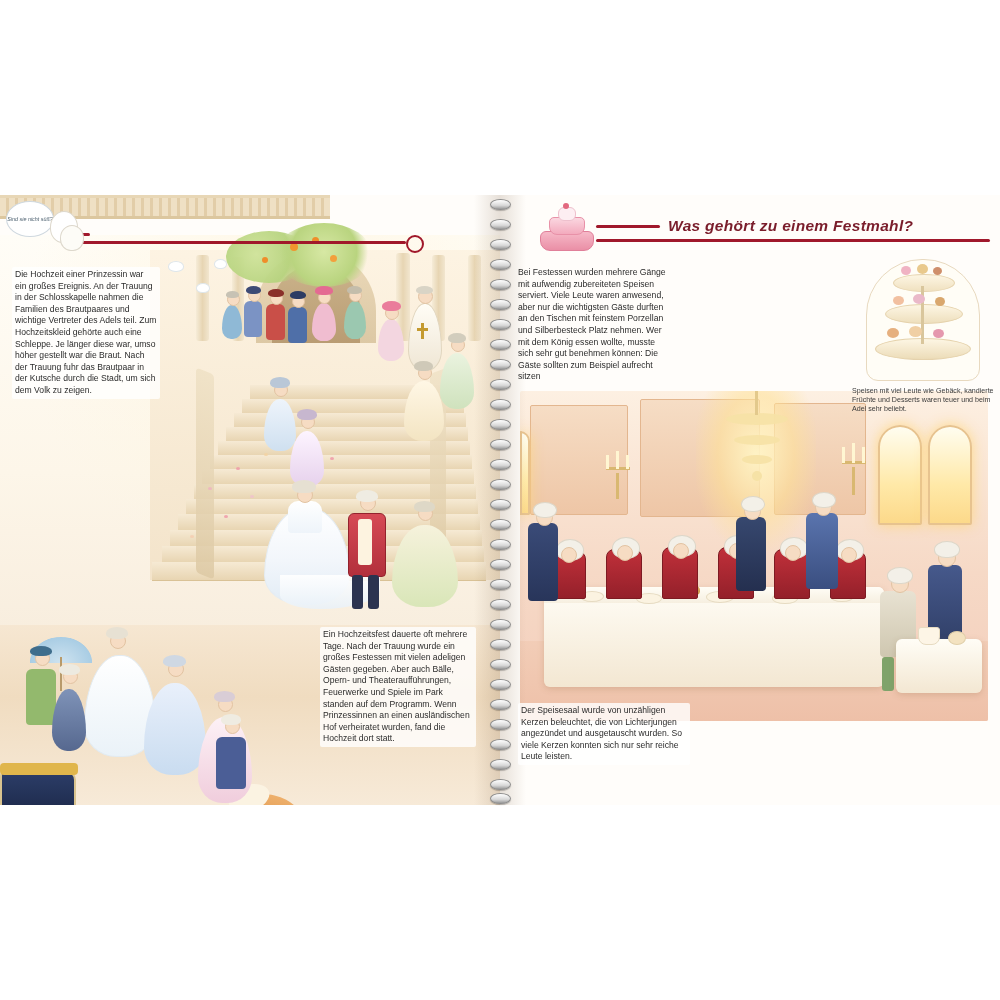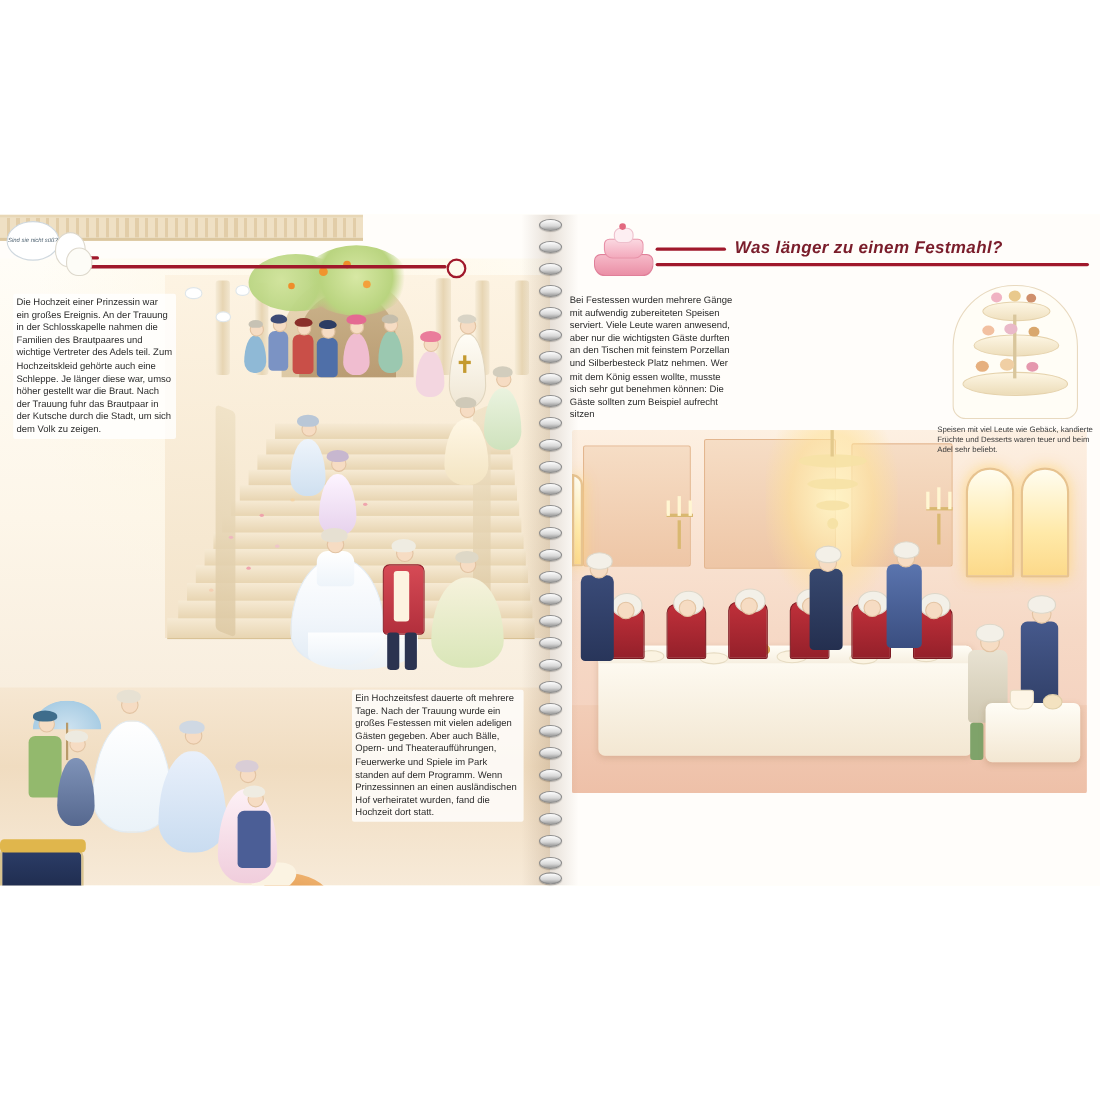--- a/index.html
+++ b/index.html
@@ -503,21 +503,21 @@
 
     <div class="page-half">
 
       <div class="cake" style="left:40px; top:8px;">
         <div class="ill" style="left:0; top:28px; width:52px; height:18px; background:linear-gradient(180deg,#f6b9c8 0%,#ea8fa6 100%); border-radius:6px 6px 10px 10px; border:1px solid #e07f99;"></div>
         <div class="ill" style="left:9px; top:14px; width:34px; height:16px; background:linear-gradient(180deg,#fbd7e0 0%,#f3aabd 100%); border-radius:5px 5px 8px 8px; border:1px solid #e891a8;"></div>
         <div class="ill" style="left:18px; top:4px; width:16px; height:12px; background:#fdeef2; border-radius:6px; border:1px solid #eec0cd;"></div>
         <div class="ill" style="left:23px; top:0px; width:6px; height:6px; border-radius:50%; background:#e2687f;"></div>
       </div>
       <div class="rule" style="left:96px; top:30px; width:64px;"></div>
-      <div class="heading" style="left:168px; top:22px;">Was länger zu einem Festmahl?</div>
+      <div class="heading" style="left:168px; top:22px;">Was gehört zu einem Festmahl?</div>
       <div class="rule" style="left:96px; top:44px; width:394px;"></div>
 
       <div class="tx" style="left:18px; top:72px; width:152px;">Bei Festessen wurden mehrere Gänge mit aufwendig zubereiteten Speisen serviert. Viele Leute waren anwesend, aber nur die wichtigsten Gäste durften an den Tischen mit feinstem Porzellan und Silberbesteck Platz nehmen. Wer mit dem König essen wollte, musste sich sehr gut benehmen können: Die Gäste sollten zum Beispiel aufrecht sitzen</div>
 
       <div class="callout-shape" style="left:366px; top:64px; width:112px; height:120px; border-radius:56px 56px 12px 12px;">
         <div class="ill" style="left:26px; top:14px; width:60px; height:16px; background:linear-gradient(180deg,#fdf6e4,#f0e1c0); border-radius:50%; border:1px solid #e5d2ac;"></div>
         <div class="ill" style="left:18px; top:44px; width:76px; height:18px; background:linear-gradient(180deg,#fdf6e4,#eedfbd); border-radius:50%; border:1px solid #e5d2ac;"></div>
         <div class="ill" style="left:8px; top:78px; width:94px; height:20px; background:linear-gradient(180deg,#fdf6e4,#ecdcb8); border-radius:50%; border:1px solid #e5d2ac;"></div>
         <div class="ill" style="left:54px; top:26px; width:3px; height:58px; background:#d9c69c;"></div>
         <div class="ill" style="left:34px; top:6px; width:10px; height:9px; border-radius:50%; background:#f0b3c3;"></div>
@@ -631,20 +631,21 @@
           <div class="guest-wig" style="left:7px; top:0px; width:24px; height:15px;"></div>
           <div class="ill" style="left:2px; top:90px; width:12px; height:34px; background:#7fa36a; border-radius:3px;"></div>
           <div class="ill" style="left:20px; top:90px; width:12px; height:34px; background:#7fa36a; border-radius:3px;"></div>
         </div>
 
         <div class="table-cloth" style="left:376px; top:248px; width:86px; height:54px;"></div>
         <div class="ill" style="left:398px; top:236px; width:20px; height:16px; background:#fdf5e6; border:1px solid #e7dbc1; border-radius:3px 3px 8px 8px;"></div>
         <div class="ill" style="left:428px; top:240px; width:16px; height:12px; background:#f3e2c0; border:1px solid #e0cfa9; border-radius:50%;"></div>
       </div>
 
+      <div class="tx text-panel" style="left:18px; top:508px; width:166px;">Der Speisesaal wurde von unzähligen Kerzen beleuchtet, die von Lichterjungen angezündet und ausgetauscht wurden. So viele Kerzen konnten sich nur sehr reiche Leute leisten.</div>
 
 
       <div class="gutter-shadow-right"></div>
     </div>
 
   </div>
 
   <div class="binding">
     <div class="ring" style="top:4px;"></div>
     <div class="ring" style="top:24px;"></div>

